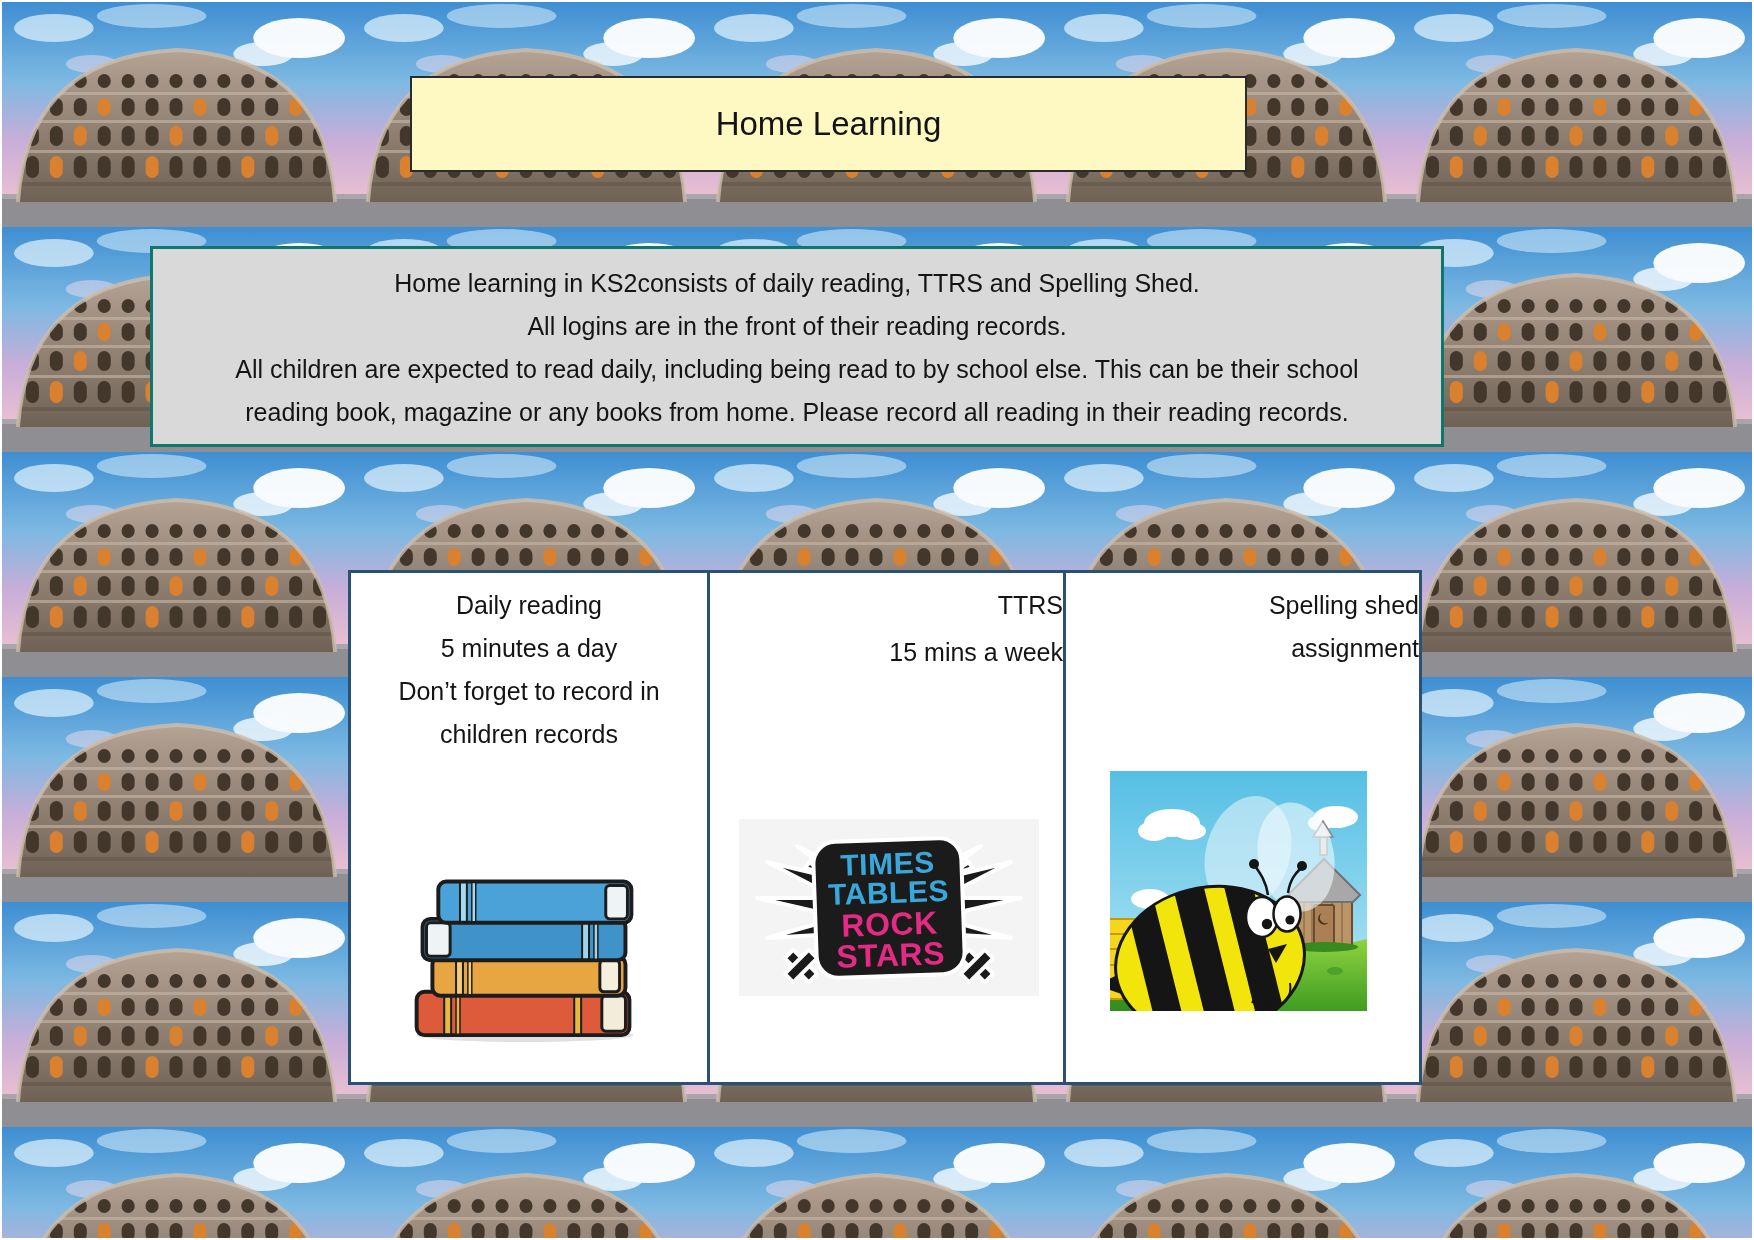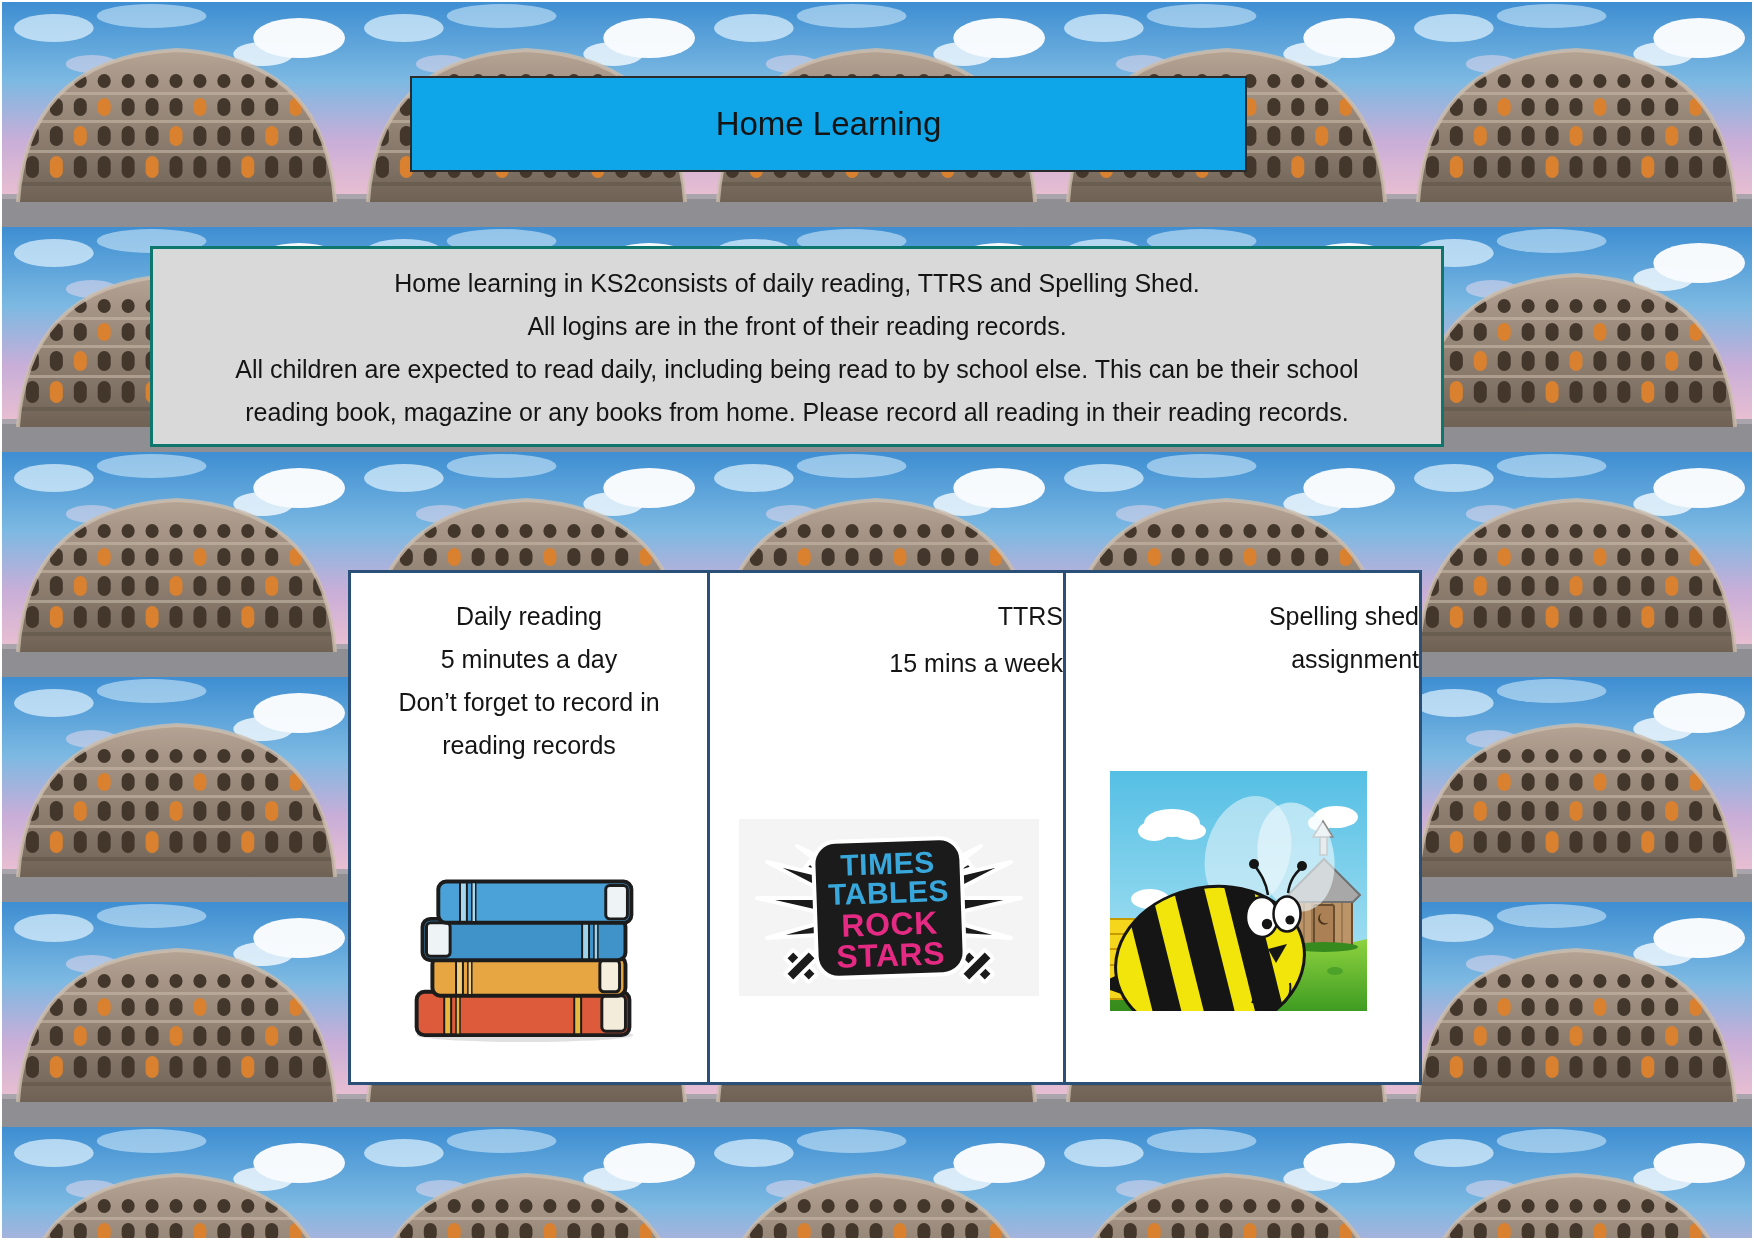--- a/index.html
+++ b/index.html
@@ -5,33 +5,33 @@
   html,body{margin:0;padding:0;background:#ffffff;}
   .slide{position:relative;width:1754px;height:1240px;overflow:hidden;background:#ffffff;
          font-family:"Liberation Sans",sans-serif;color:#141414;}
   
   .bg{position:absolute;left:2px;top:2px;width:1750px;height:1236px;overflow:hidden;
       display:grid;grid-template-columns:repeat(5,1fr);grid-auto-rows:225px;}
   .tile{width:100%;height:225px;}
   .tile svg{display:block;width:100%;height:100%;}
   
   .title-box{position:absolute;left:410px;top:76px;width:833px;height:92px;
-             background:#0ea5e9;border:2px solid #2b2b2b;
+             background:#fef9c3;border:2px solid #2b2b2b;
              display:flex;align-items:center;justify-content:center;
              font-size:33px;}
   
   .intro-box{position:absolute;left:150px;top:246px;width:1294px;height:201px;
              background:#d9d9d9;border:3px solid #0f766e;box-sizing:border-box;
              text-align:center;font-size:25px;line-height:43px;padding-top:13px;}
   
   .hl-table{position:absolute;left:348px;top:570px;width:1074px;height:515px;
             display:grid;grid-template-columns:1fr 1fr 1fr;
             border:3px solid #2a5078;box-sizing:border-box;}
   .cell{position:relative;background:#ffffff;text-align:center;
-        font-size:25px;line-height:43px;padding-top:22px;box-sizing:border-box;}
+        font-size:25px;line-height:43px;padding-top:11px;box-sizing:border-box;}
   .cell + .cell{border-left:3px solid #2a5078;text-align:right;}
   .ln{display:block;}
   .body-gap{margin-top:4px;}
   .img{position:absolute;}
   .img svg{display:block;width:100%;height:100%;}
   .img-books{left:56px;top:273px;width:235px;height:197px;}
   .img-ttrs{left:29px;top:246px;width:300px;height:177px;}
   .img-bee{left:44px;top:198px;width:257px;height:240px;}
   svg text{font-family:"Liberation Sans",sans-serif;}
 </style>
@@ -2663,21 +2663,21 @@
     <div class="ln">All children are expected to read daily, including being read to by school else. This can be their school</div>
     <div class="ln">reading book, magazine or any books from home. Please record all reading in their reading records.</div>
   </div>
 
   <div class="hl-table">
 
     <div class="cell">
       <div class="ln">Daily reading</div>
       <div class="ln">5 minutes a day</div>
       <div class="ln">Don’t forget to record in</div>
-      <div class="ln">reading records</div>
+      <div class="ln">children records</div>
       <div class="img img-books">
         <svg viewBox="0 0 235 200">
           <ellipse cx="118" cy="192" rx="110" ry="7" fill="#000" opacity="0.12"></ellipse>
           <g stroke="#1c1c1c" stroke-width="4" stroke-linejoin="round">
             <rect x="8" y="148" width="216" height="44" rx="8" fill="#dd5a3a"></rect>
             <rect x="196" y="152" width="24" height="36" rx="4" fill="#f4ecda" stroke-width="3"></rect>
             <rect x="36" y="149" width="7" height="42" fill="#e9b83e" stroke-width="2"></rect>
             <rect x="48" y="149" width="4" height="42" fill="#e9b83e" stroke-width="1.5"></rect>
             <rect x="168" y="149" width="7" height="42" fill="#e9b83e" stroke-width="2"></rect>
             <rect x="24" y="112" width="196" height="40" rx="8" fill="#e8a642"></rect>

